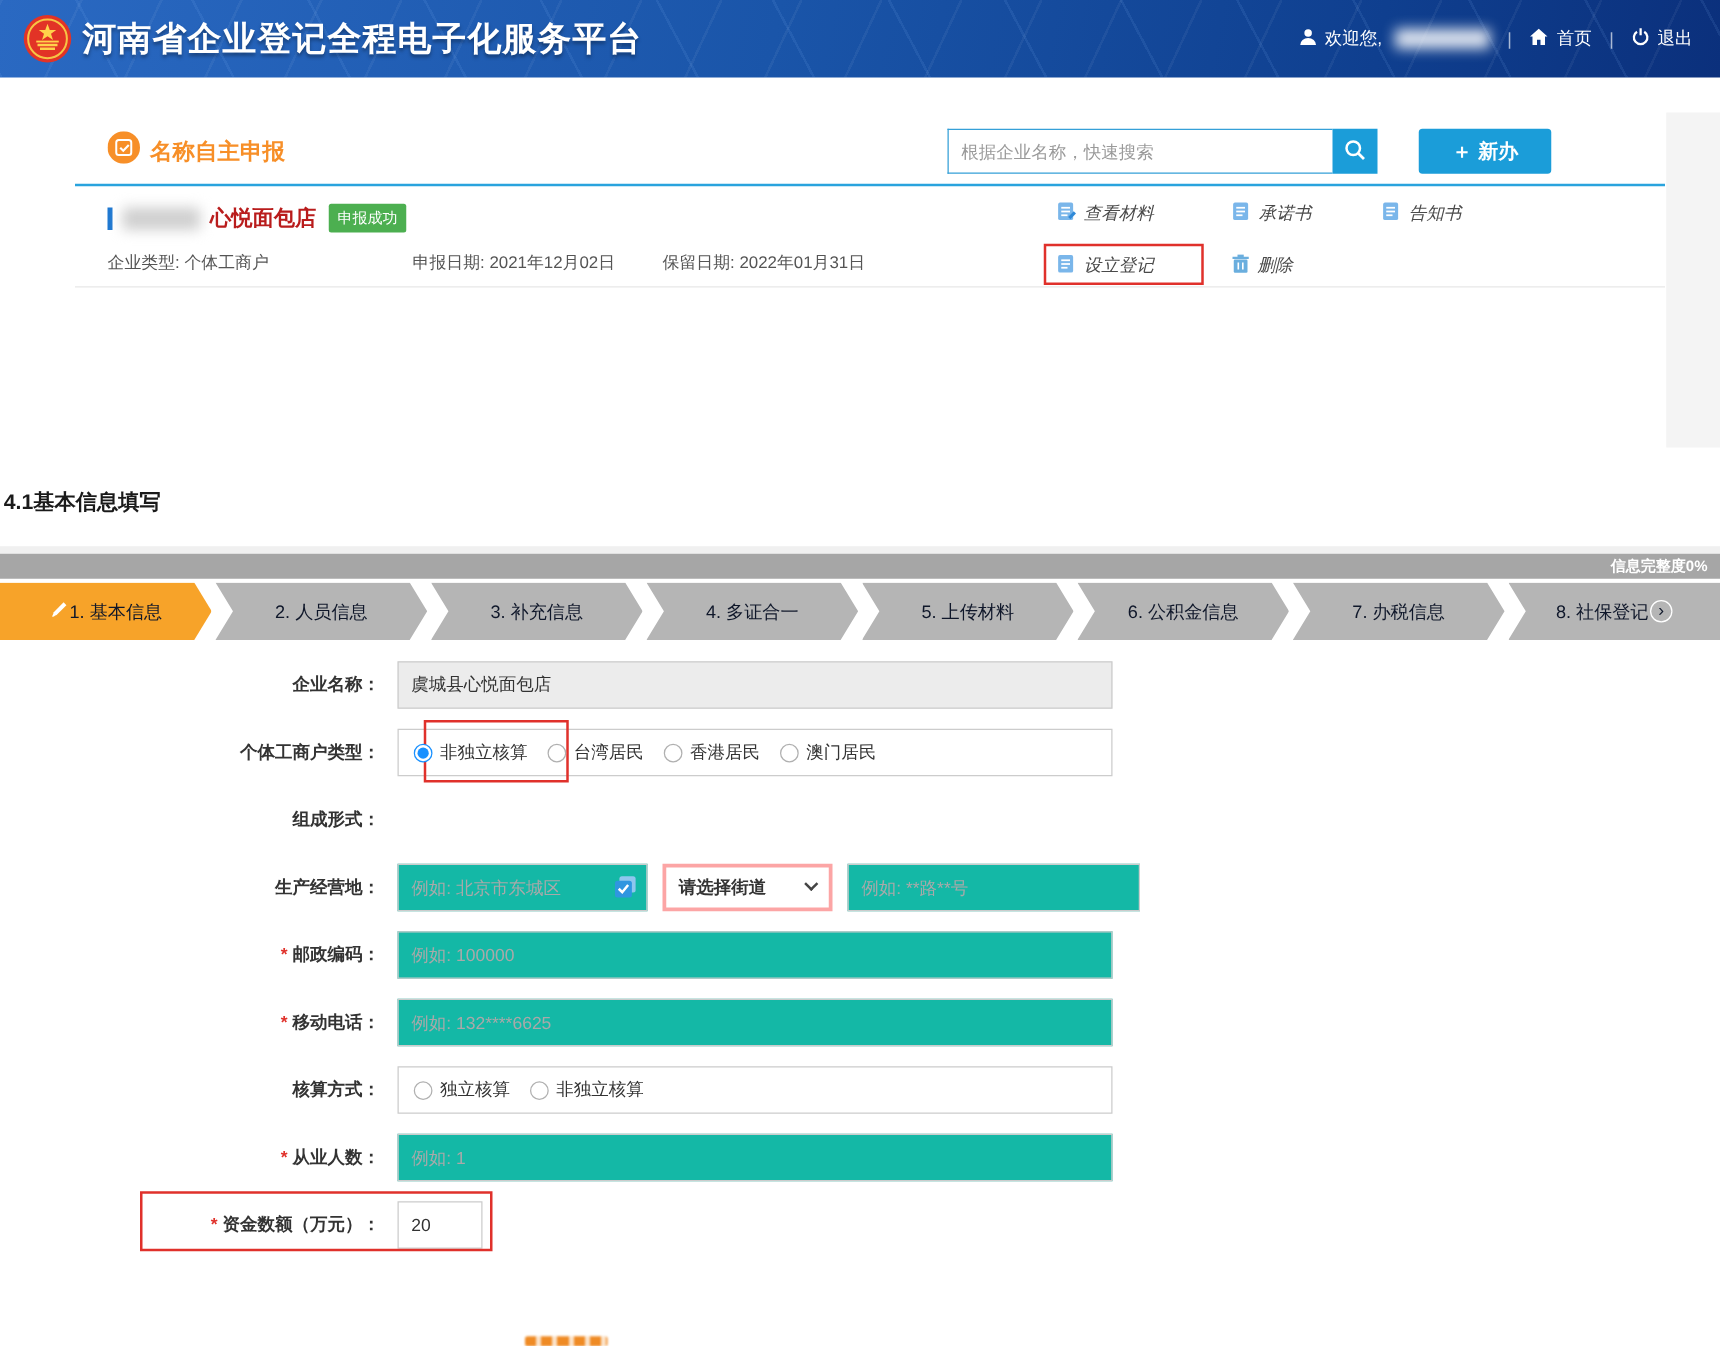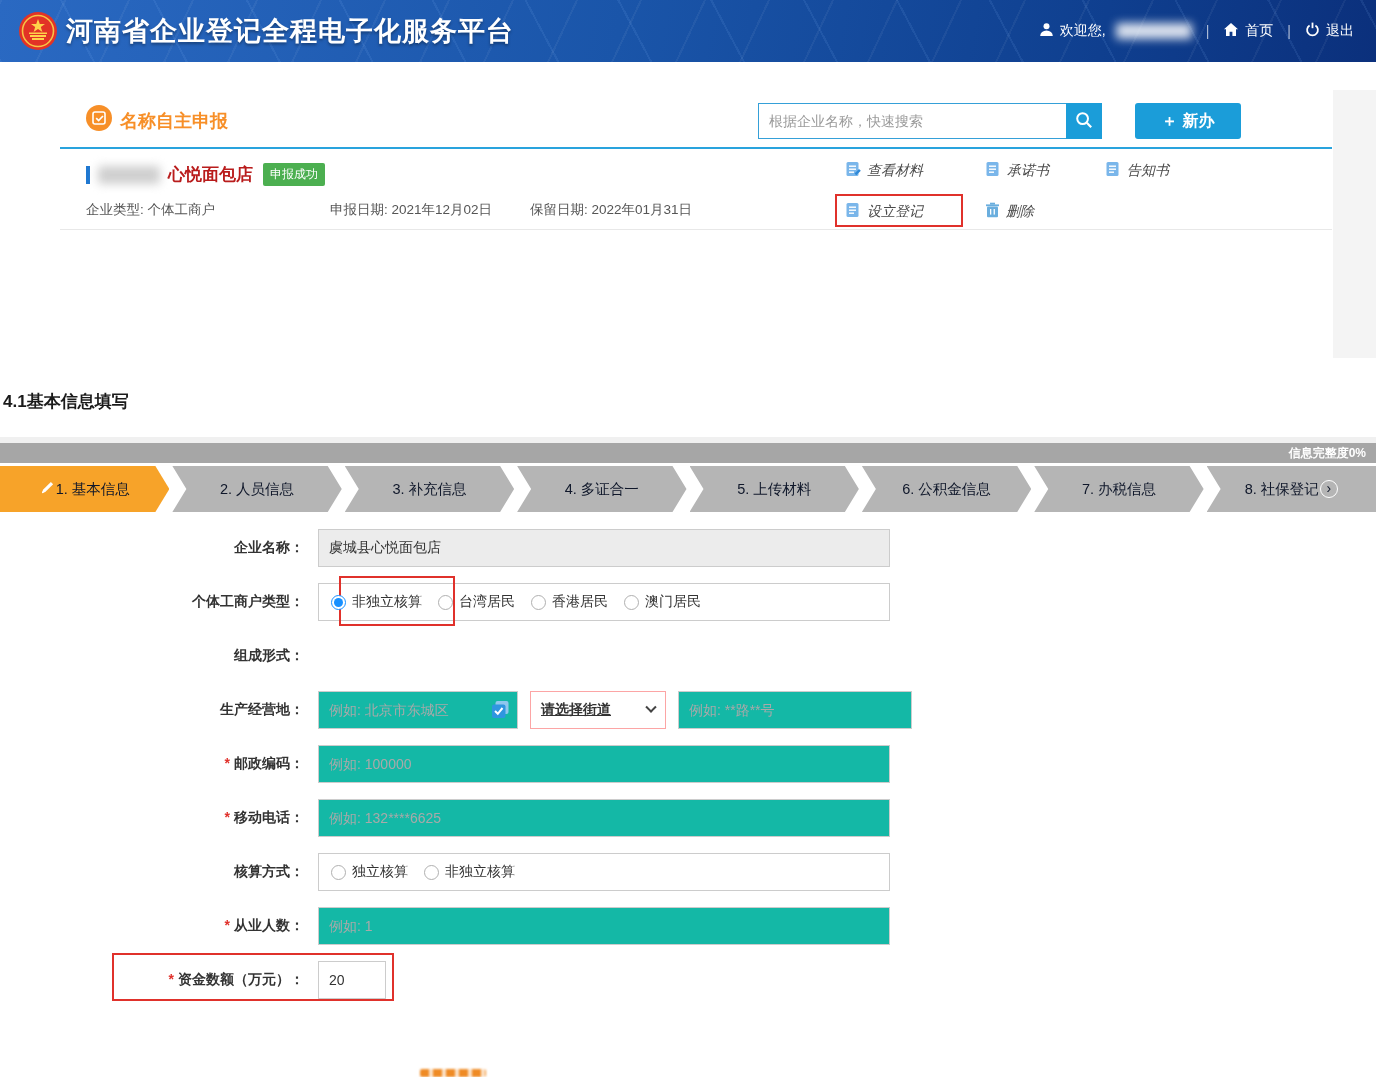--- a/index.html
+++ b/index.html
@@ -123,23 +123,23 @@
   }
   .radio-item { display:inline-flex; align-items:center; gap:6px; font-size:14px; color:#333; cursor:pointer; }
   .radio { width:15px; height:15px; border-radius:50%; border:1px solid #b0b0b0; background:#fff; position:relative; flex:none; }
   .radio.checked { border-color:#1890ff; }
   .radio.checked::after { content:''; position:absolute; left:2px; top:2px; right:2px; bottom:2px; border-radius:50%; background:#1890ff; }
   .input-icon { position:absolute; right:8px; top:9px; cursor:pointer; }
   .triple { display:flex; gap:12px; align-items:center; }
   .tri-1 { position:relative; width:200px; height:38px; }
   .tri-1 .text-input { padding-right:30px; }
   .select-box {
-    width:136px; height:38px; border:1px solid #fca5a5; background:#fff; cursor:pointer;
+    width:136px; height:38px; border:3px solid #fca5a5; background:#fff; cursor:pointer;
     display:flex; align-items:center; justify-content:space-between; padding:0 10px;
-    font-size:14px; font-weight:bold; color:#333;text-decoration:underline;
+    font-size:14px; font-weight:bold; color:#333;
   }
   .select-caret { width:8px; height:8px; border-right:2px solid #444; border-bottom:2px solid #444; transform:rotate(45deg) translate(-2px,-2px); }
   .tri-3 { width:234px; height:38px; }
   .tri-3 .text-input { width:234px; }
   .capital-input { width:68px; height:38px; border:1px solid #ccc; padding:0 10px; font-size:14px; color:#333; outline:none; font-family:"Liberation Sans", sans-serif; }
   .note-box {
     margin-left:9px; width:495px; height:38px; border:1px solid #ccc;
     display:flex; align-items:center; padding-left:14px;
     font-size:15px; color:#f5392e;
   }

